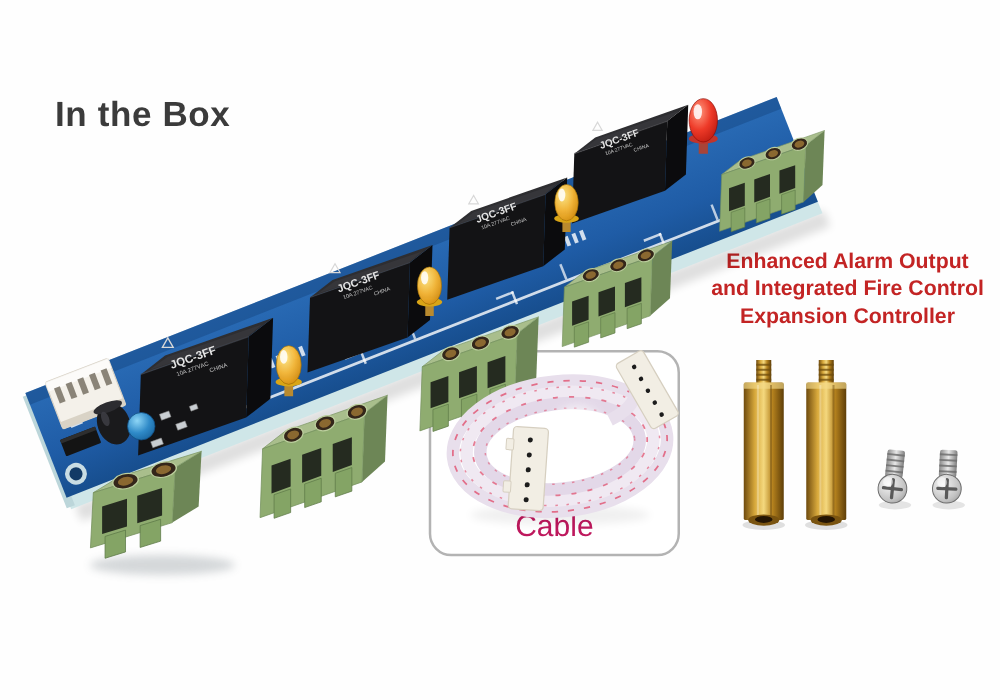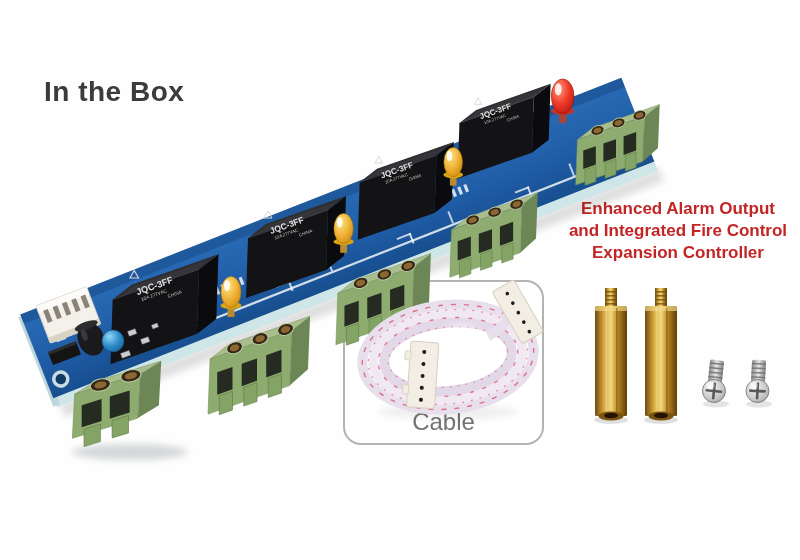--- a/index.html
+++ b/index.html
@@ -7,21 +7,21 @@
          font-family:"Liberation Sans",sans-serif;}
   .page-title{position:absolute;left:44px;top:76px;font-size:28px;font-weight:700;
               color:#3b3b3b;letter-spacing:.5px;}
   .desc{position:absolute;left:552px;top:198px;width:252px;text-align:center;
         color:#c32424;font-size:17px;line-height:22px;font-weight:600;}
   .desc span{display:block;}
   .pbox{position:absolute;background:#ffffff;border:2px solid #b3b3b3;border-radius:18px;box-sizing:border-box;}
   #cable-box{left:343px;top:280px;width:201px;height:165px;}
   #kit-box{left:574px;top:280px;width:208px;height:165px;}
   .pbox .plabel{position:absolute;bottom:7px;left:0;width:100%;text-align:center;
-                color:#737373;font-weight:500;}
+                color:#be185d;font-weight:500;}
   #cable-box .plabel{font-size:24px;}
   #kit-box .plabel{font-size:20px;}
   svg.overlay{position:absolute;left:0;top:0;pointer-events:none;}
 </style>
 </head>
 <body>
 
 <div id="stage">
 
   <div class="page-title">In the Box</div>

